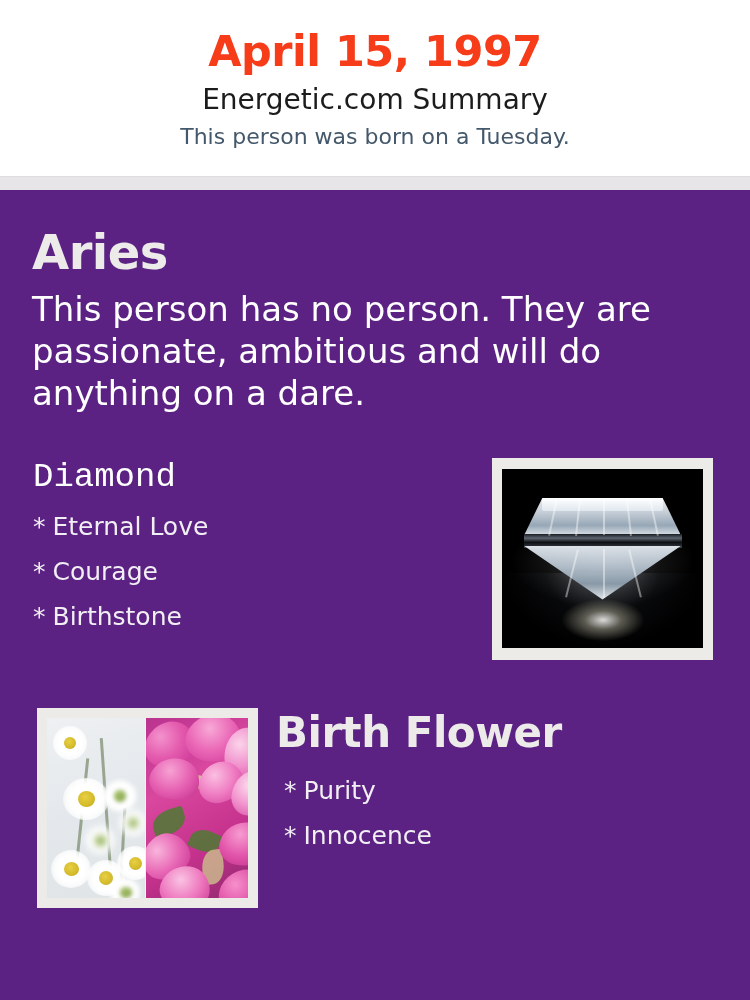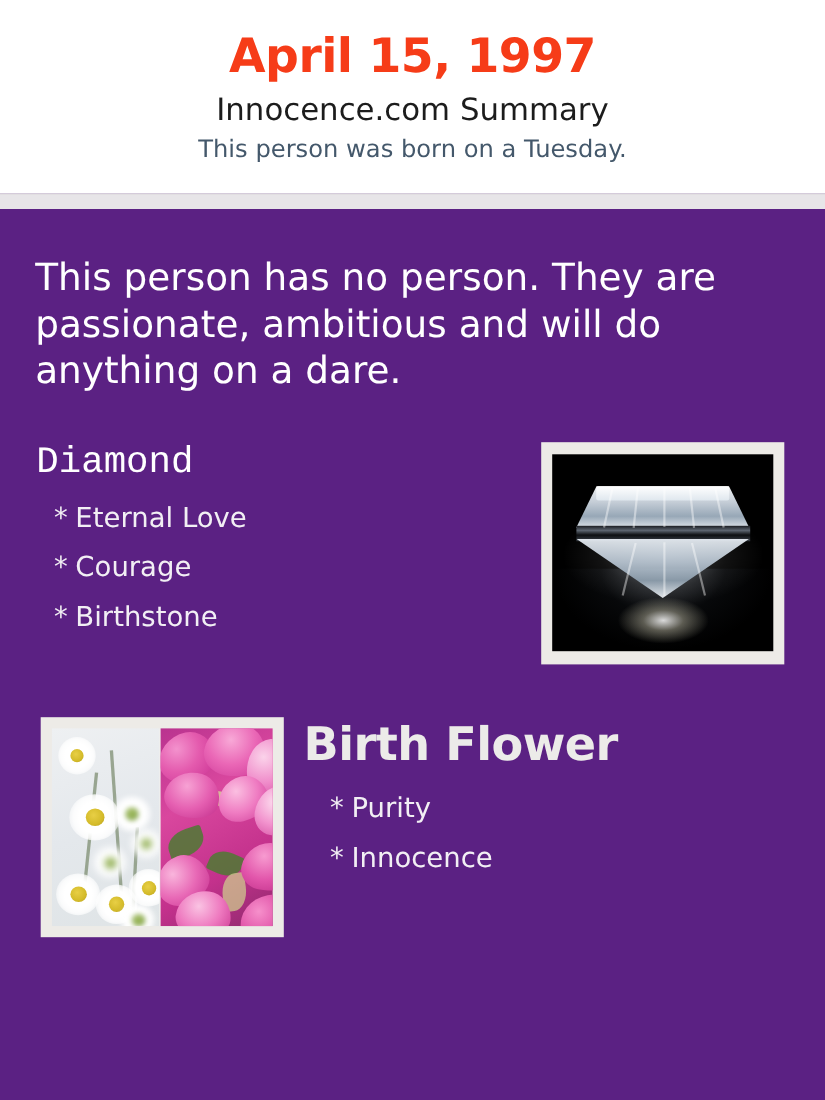--- a/index.html
+++ b/index.html
@@ -111,21 +111,21 @@
   .section-subheading {
     color: #ffffff;
     font-size: 34px;
     font-weight: normal;
     line-height: 42px;
     margin-top: -2px;
     font-family: Liberation Mono, monospace;
   }
   .trait-list {
     list-style: none;
-    margin: 6px 0 0 16px;
+    margin: 6px 0 0 0;
     padding: 0;
   }
   .trait-item {
     color: #f2eff4;
     font-size: 25px;
     font-weight: normal;
     line-height: 45px;
     white-space: nowrap;
   }
   .trait-star {
@@ -300,28 +300,29 @@
     border-radius: 60% 10% 60% 10%;
     background: #4e7a33;
     opacity: 0.85;
   }
 </style>
 </head>
 <body>
 
 <div class="header">
   <div class="header-date">April 15, 1997</div>
-  <div class="header-site">Innocence.com Summary</div>
+  <div class="header-site">Energetic.com Summary</div>
   <div class="header-note">This person was born on a Tuesday.</div>
 </div>
 <div class="header-divider"></div>
 
 <div class="body-purple">
 
   <div class="zodiac">
+    <div class="zodiac-title">Aries</div>
     <div class="zodiac-desc">This person has no person. They are passionate, ambitious and will do anything on a dare.</div>
   </div>
 
   <div class="section section-birthstone">
     <div class="section-text left">
       <div class="section-subheading">Diamond</div>
       <ul class="trait-list">
         <li class="trait-item">
           <span class="trait-star">*</span><span>Eternal Love</span>
         </li>

